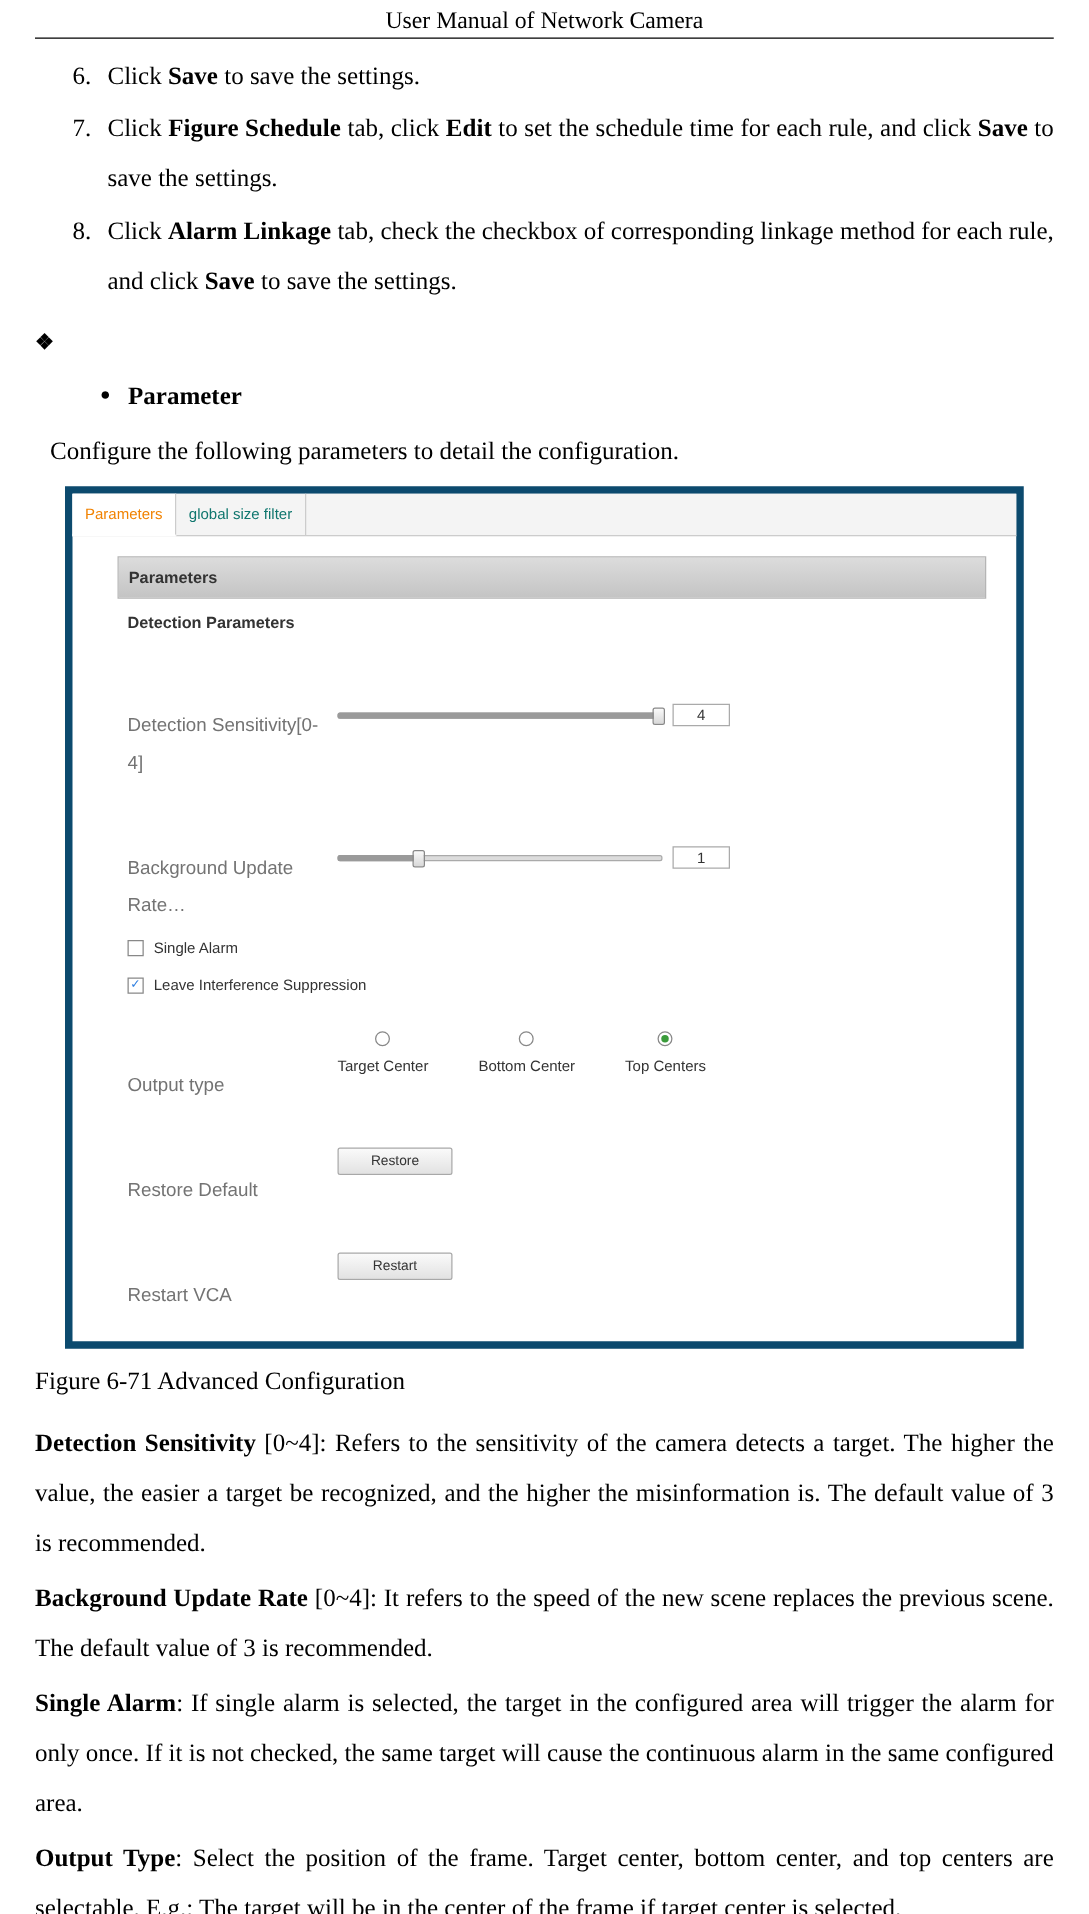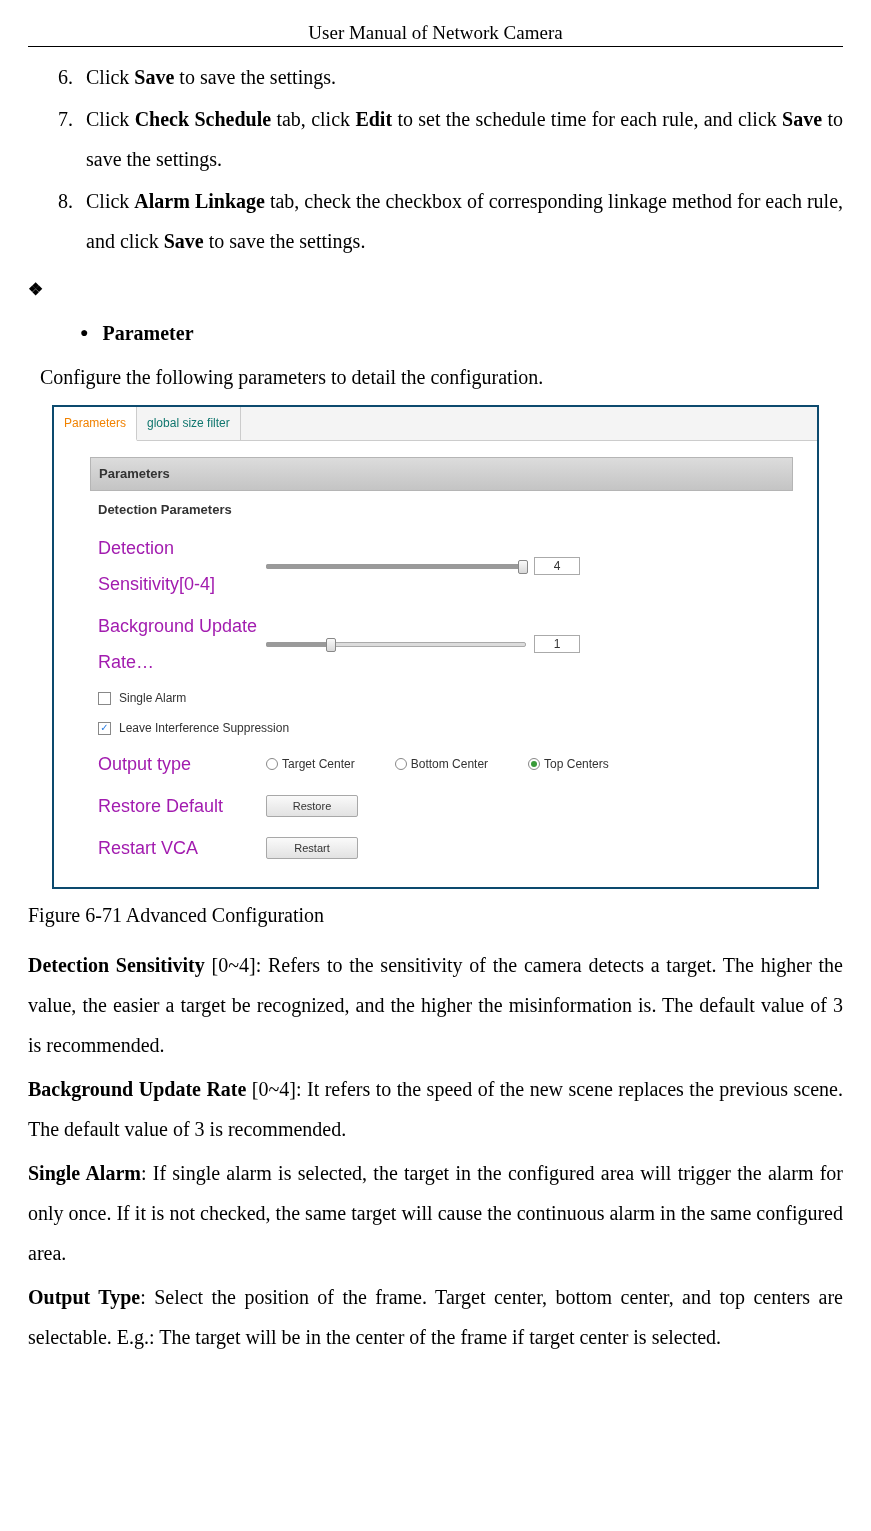--- a/index.html
+++ b/index.html
@@ -14,21 +14,20 @@
   }
   .page {
     padding: 0 28px 20px 28px;
   }
   .header-title {
     text-align: center;
     font-size: 19px;
     padding: 6px 0 2px 0;
     border-bottom: 1.5px solid #000;
     margin-bottom: 10px;
-    margin-top: 16px;
   }
   .content {
     line-height: 2.0;
   }
   ol.steps {
     margin: 0 0 12px 0;
     padding-left: 50px;
   }
   ol.steps li {
     padding-left: 8px;
@@ -55,21 +54,21 @@
     gap: 14px;
   }
   .bullet-disc {
     font-size: 14px;
   }
   .para {
     margin: 0 0 8px 12px;
   }
   .figure {
     margin: 6px 24px 4px 24px;
-    border: 2px solid #0c4a6e;
+    border: 6px solid #0c4a6e;
     background: #fff;
     font-family: Arial, Helvetica, sans-serif;
     font-size: 13px;
     color: #333;
   }
   .tabbar {
     display: flex;
     border-bottom: 1px solid #ccc;
     background: #f4f4f4;
   }
@@ -106,22 +105,23 @@
     padding: 6px 8px 4px 8px;
   }
   .row {
     display: flex;
     align-items: center;
     padding: 3px 8px;
     gap: 8px;
   }
   .row .label {
     width: 160px;
-    font-size: 18px;
-    color: #a21caf;
+    font-size: 15px;
+    color: #737373;
+    margin-top: 48px;
   }
   .slider {
     position: relative;
     width: 260px;
     height: 14px;
   }
   .slider .track {
     position: absolute;
     top: 5px;
     height: 5px;
@@ -185,20 +185,21 @@
   .radiogrp {
     display: flex;
     gap: 40px;
     align-items: center;
   }
   .radiogrp .opt {
     display: flex;
     align-items: center;
     gap: 4px;
     font-size: 12px;
+    flex-direction: column;
   }
   .btn {
     width: 92px;
     height: 22px;
     background: linear-gradient(#fafafa,#e2e2e2);
     border: 1px solid #a8a8a8;
     font-size: 11px;
     text-align: center;
     line-height: 20px;
     cursor: pointer;
@@ -225,21 +226,21 @@
 
 <div class="page">
   <div class="header-title">User Manual of Network Camera</div>
 
   <div class="content">
     <ol class="steps" start="6">
       <li>
         <span>Click </span><strong>Save</strong><span> to save the settings.</span>
       </li>
       <li>
-        <span>Click </span><strong>Check Schedule</strong><span> tab, click </span><strong>Edit</strong><span> to set the schedule time for each rule, and click </span><strong>Save</strong><span> to save the settings.</span>
+        <span>Click </span><strong>Figure Schedule</strong><span> tab, click </span><strong>Edit</strong><span> to set the schedule time for each rule, and click </span><strong>Save</strong><span> to save the settings.</span>
       </li>
       <li>
         <span>Click </span><strong>Alarm Linkage</strong><span> tab, check the checkbox of corresponding linkage method for each rule, and click </span><strong>Save</strong><span> to save the settings.</span>
       </li>
     </ol>
 
     <div class="adv-h">
       <span class="bullet-diamond">❖</span>
     </div>
 

